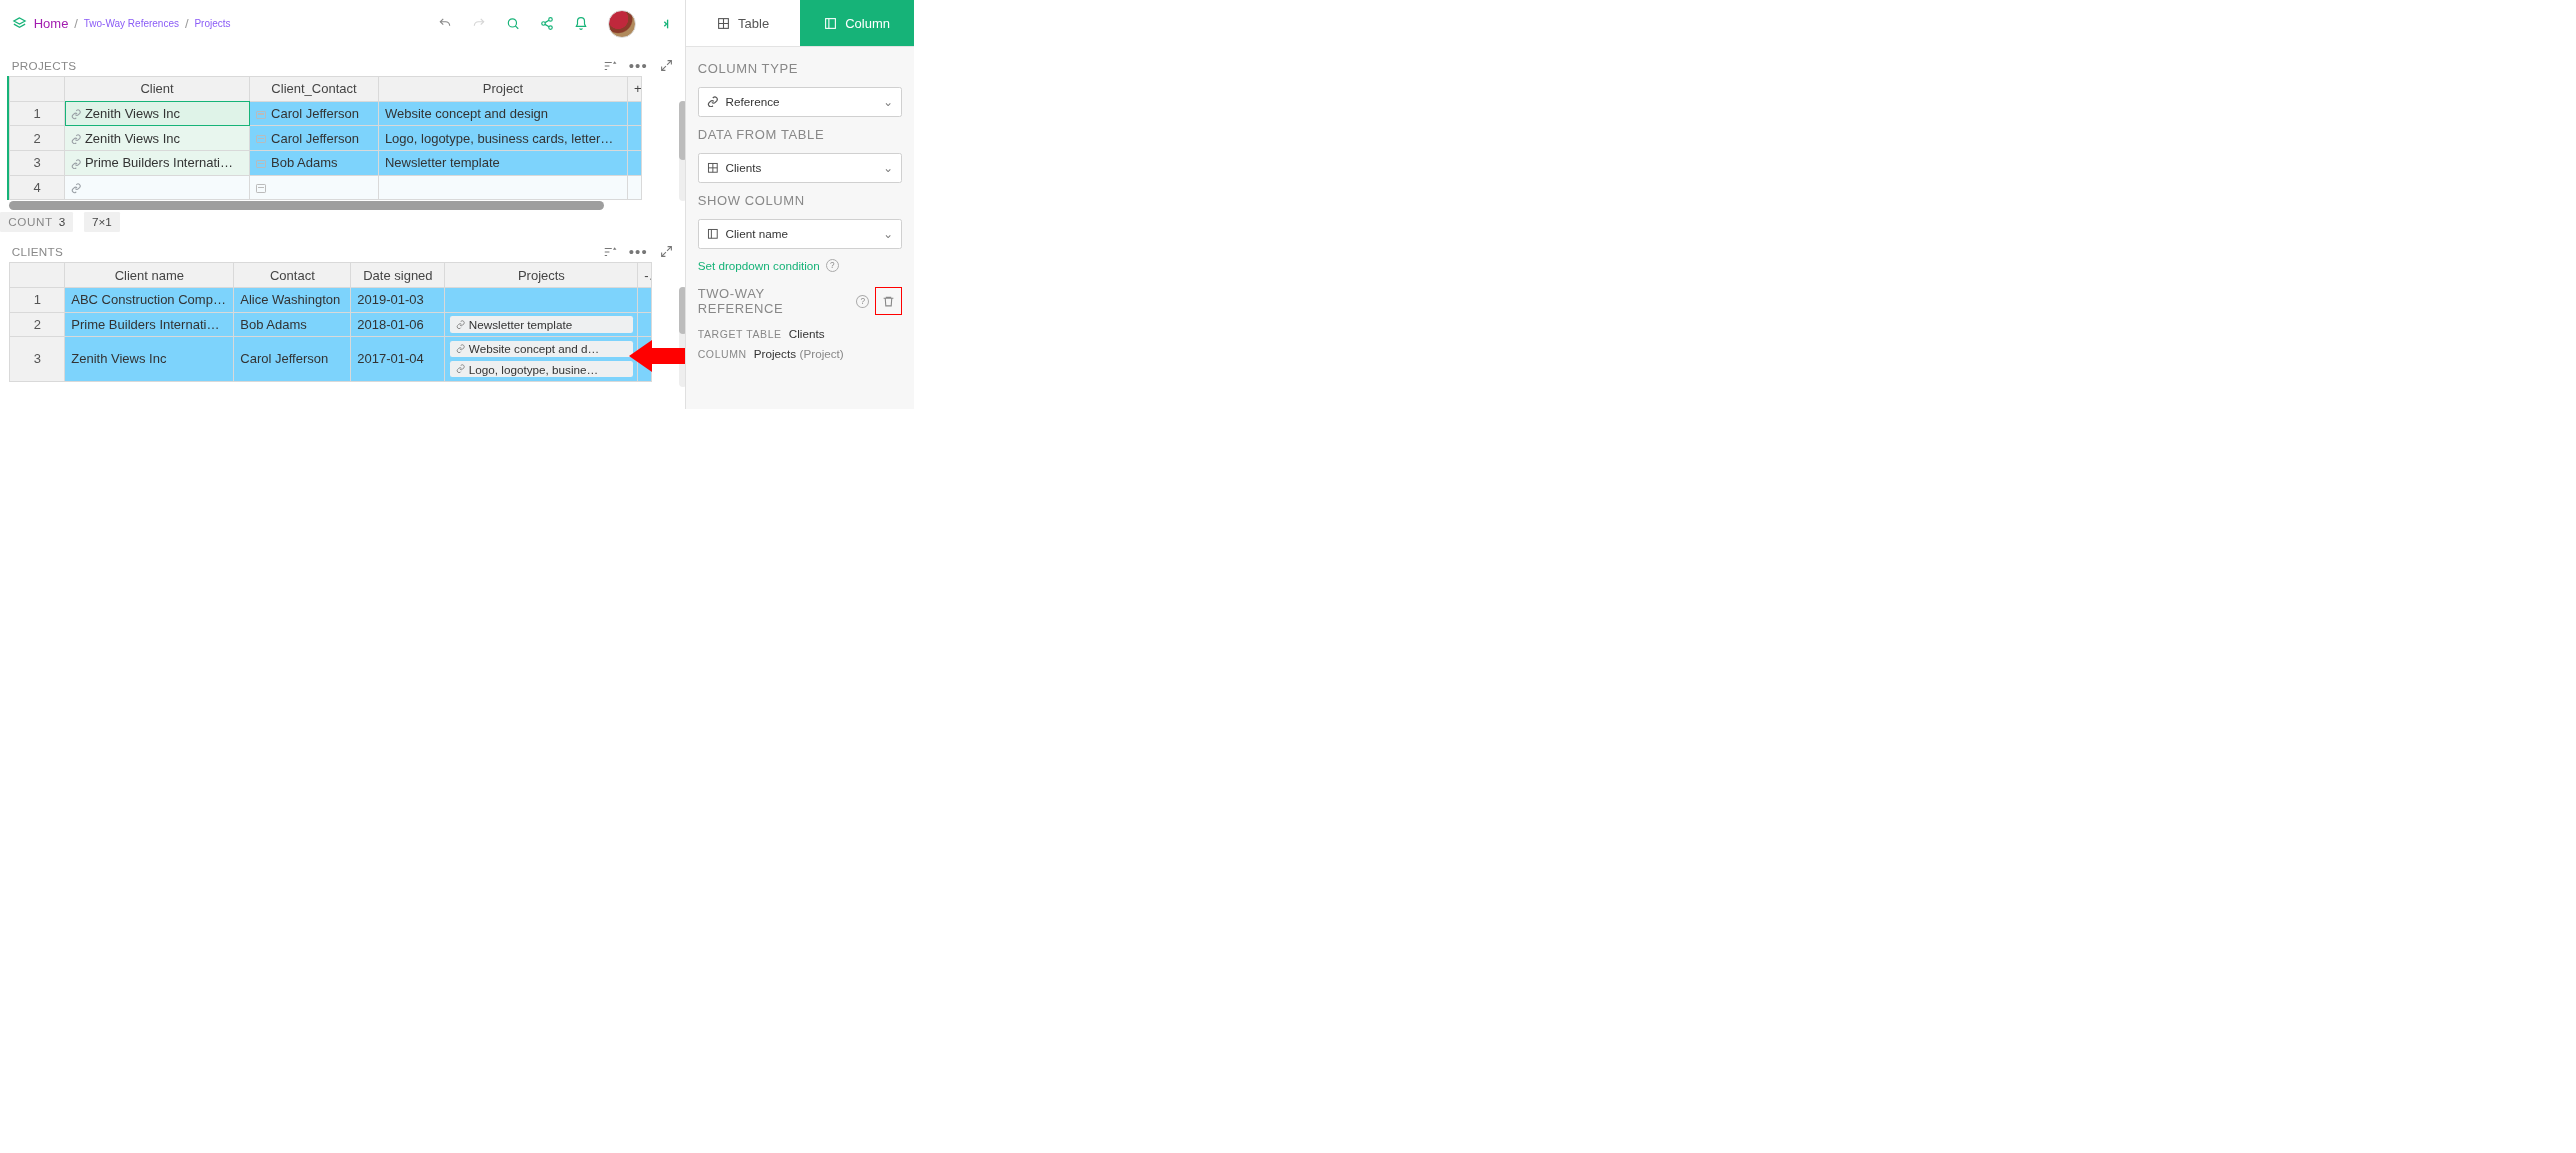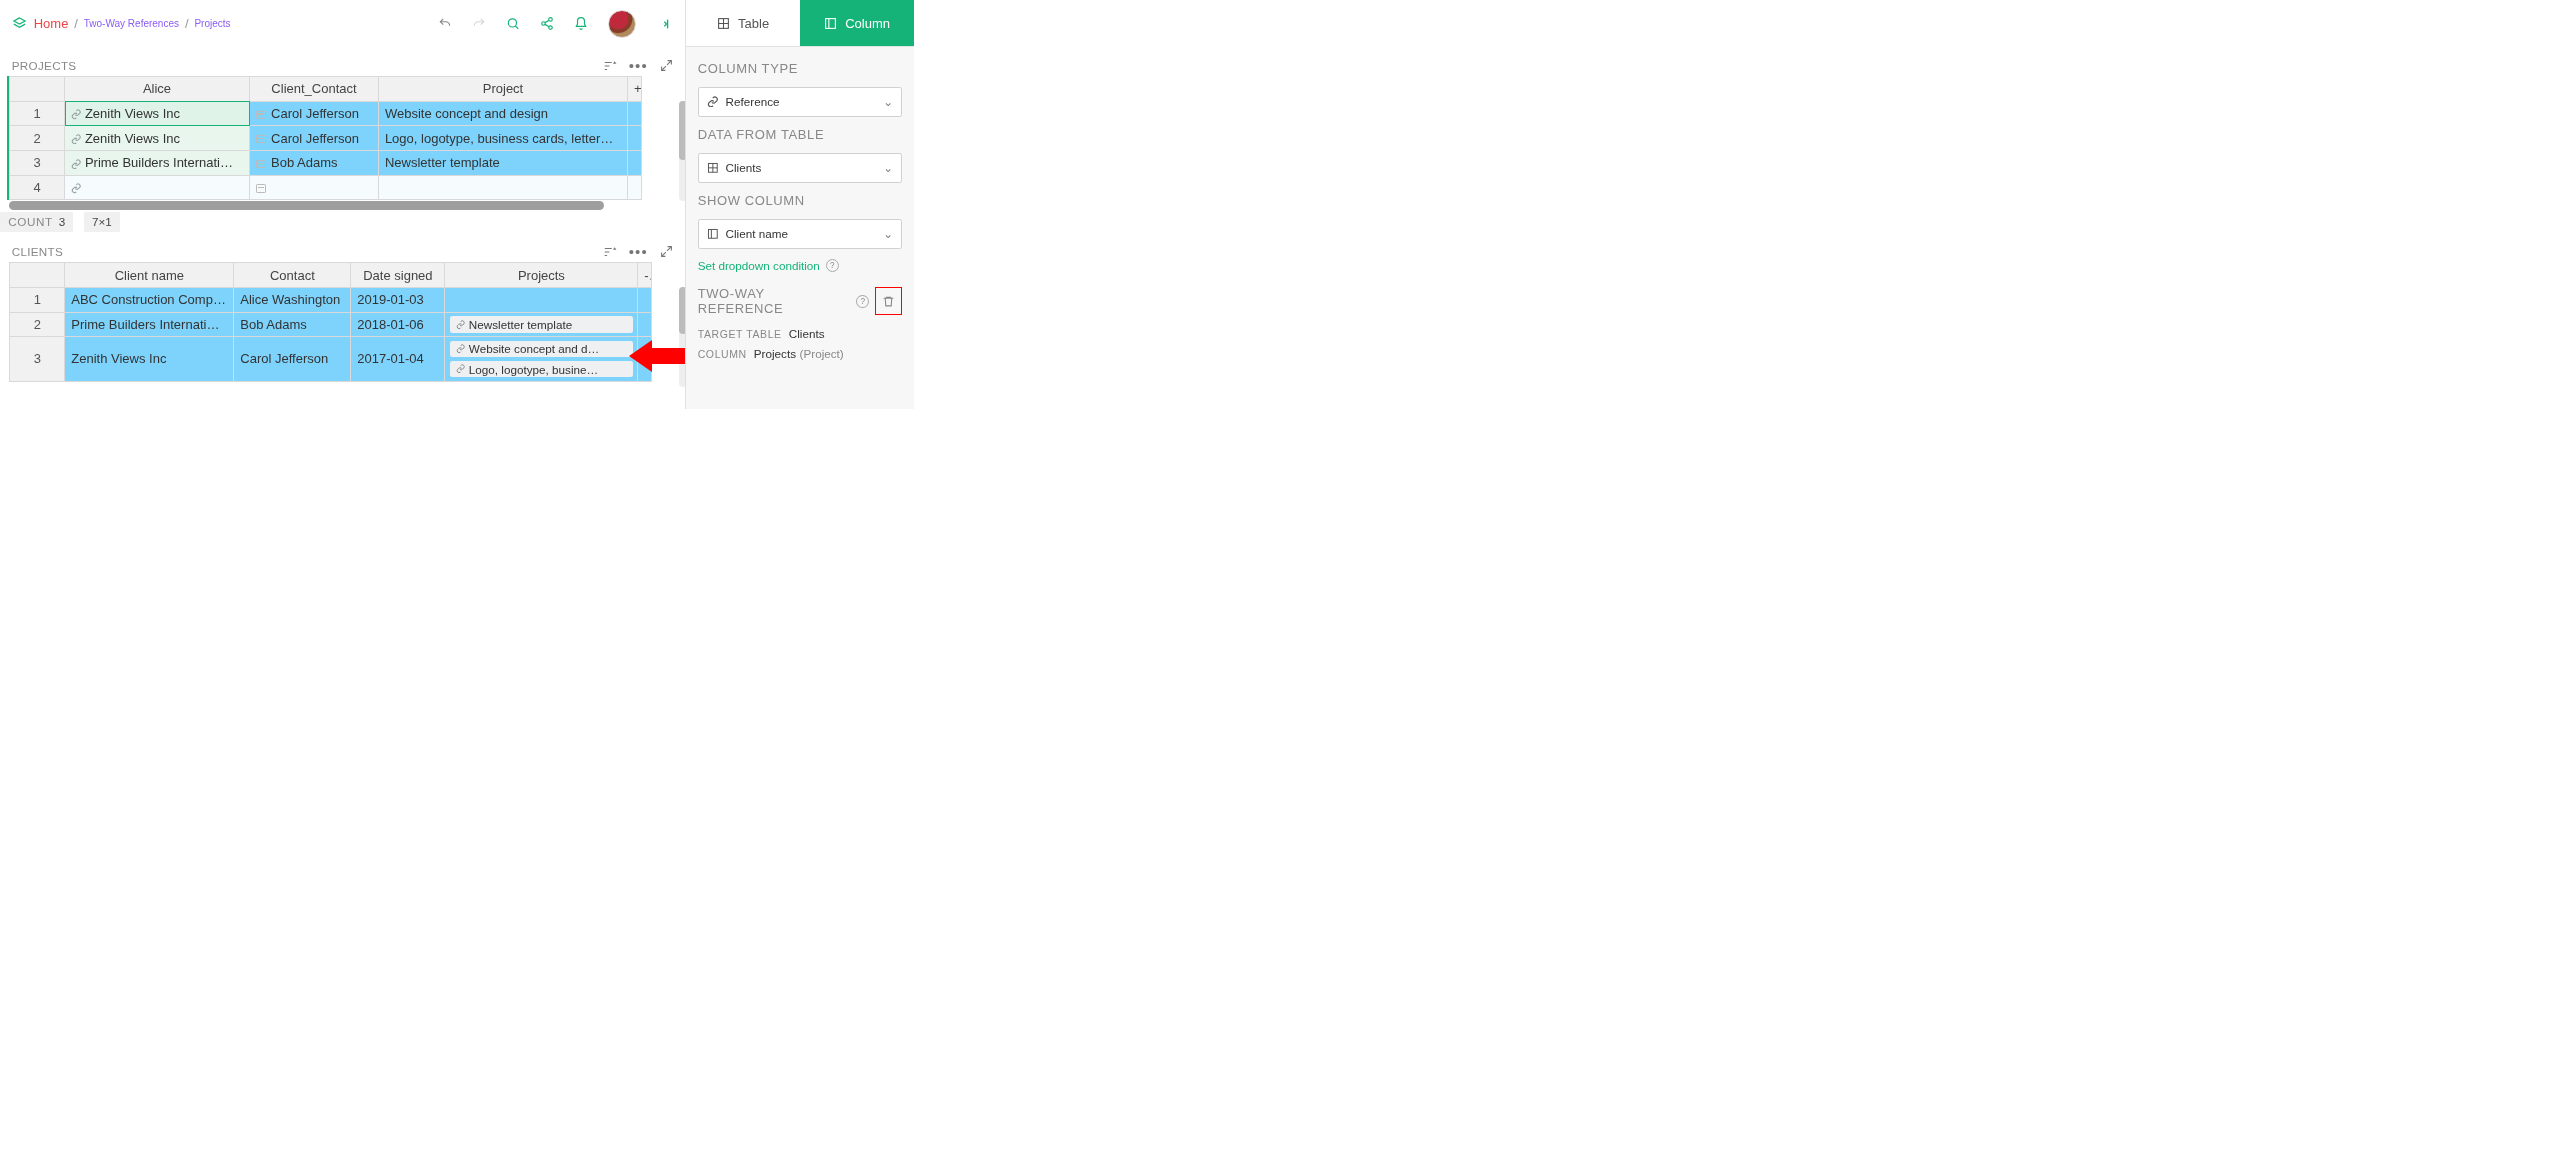--- a/index.html
+++ b/index.html
@@ -13,21 +13,21 @@
       overflow: hidden;
       position: relative;
     }
     .layout { display: flex; height: 100%; }
     .main { flex: 1 1 auto; display: flex; flex-direction: column; border-right: 0.6px solid #e0e0e0; }
     .sidebar { width: 228px; background: #f7f7f7; display: flex; flex-direction: column; }
 
     
     .topbar { height: 47px; display: flex; align-items: center; padding: 0 11.7px; background:#fff; }
     .logo-icon { width:15px; height:15px; color:#16b378; margin-right:7px; display:flex; align-items:center; justify-content:center; }
-    .crumb { color:#ef4444; font-size:13px; }
+    .crumb { color:#a21caf; font-size:13px; }
     .crumb-sep { color:#999; margin: 0 5.9px; font-size:13px; }
     .crumb-muted { color:#8b5cf6; font-size:10px; }
     .top-actions { margin-left:auto; display:flex; align-items:center; gap:20px; }
     .icon { width:14px; height:14px; display:inline-flex; align-items:center; justify-content:center; color:#777; }
     .icon.green { color:#16b378; }
     .avatar { width:28px; height:28px; border-radius:50%; background: radial-gradient(circle at 35% 30%, #c0283c 0 40%, #8a3b2a 42% 55%, #b08a5c 60% 100%); border:0.6px solid #ddd; }
     .panel-toggle { width:13px; color:#16b378; margin-left:4.7px; }
 
     
     .workspace { flex:1; overflow:auto; background:#fff; padding: 11.7px 0 4.7px 0; }
@@ -186,21 +186,21 @@
             <colgroup>
                 <col style="width:55px">
                 <col style="width:185px">
                 <col style="width:129px">
                 <col style="width:249px">
                 <col style="width:14px">
               </colgroup>
             <thead>
               <tr>
                 <th class="rownum"></th>
-                <th>Alice</th>
+                <th>Client</th>
                 <th>Client_Contact</th>
                 <th>Project</th>
                 <th class="plus-col">+</th>
               </tr>
             </thead>
             <tbody>
               <tr>
                 <td class="rownum">1</td>
                 <td class="ref selected"><svg class="link-icon" width="10.5" height="10.5" viewBox="0 0 24 24" fill="none" stroke="currentColor" stroke-width="2.5" style="display:inline">
                       <path d="M10 13a5 5 0 0 0 7 0l3-3a5 5 0 0 0-7-7l-1 1"></path>

